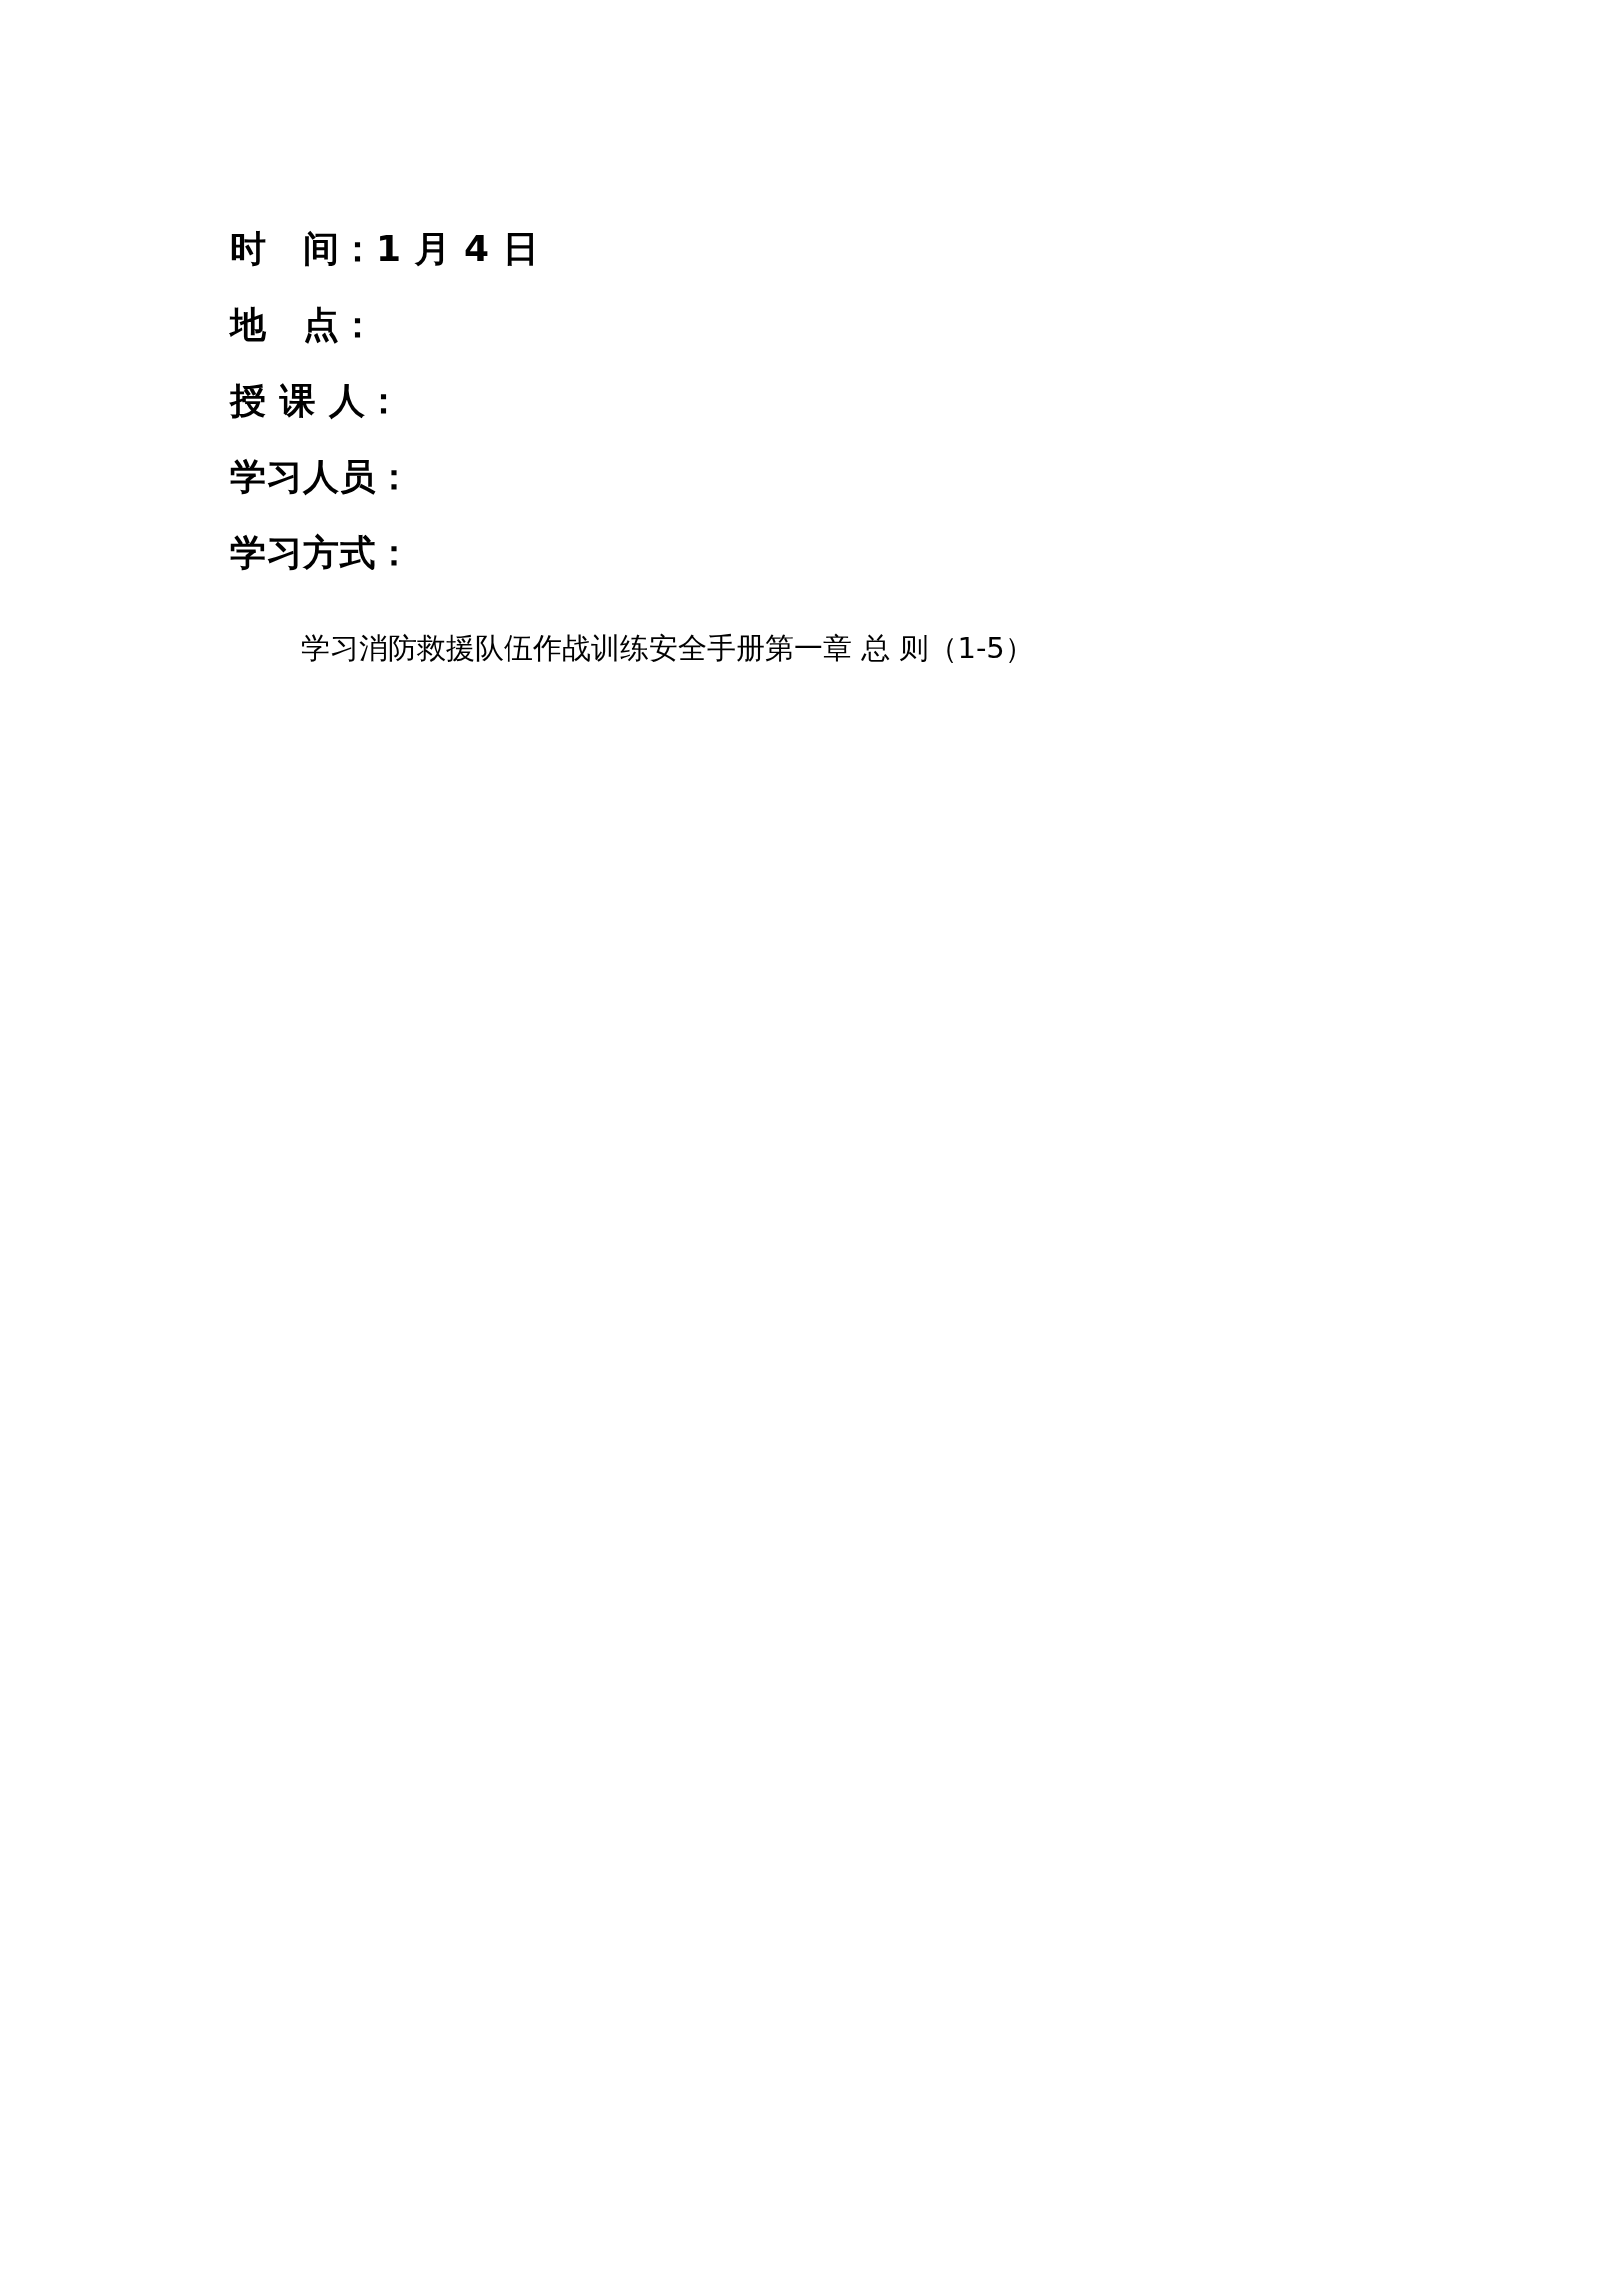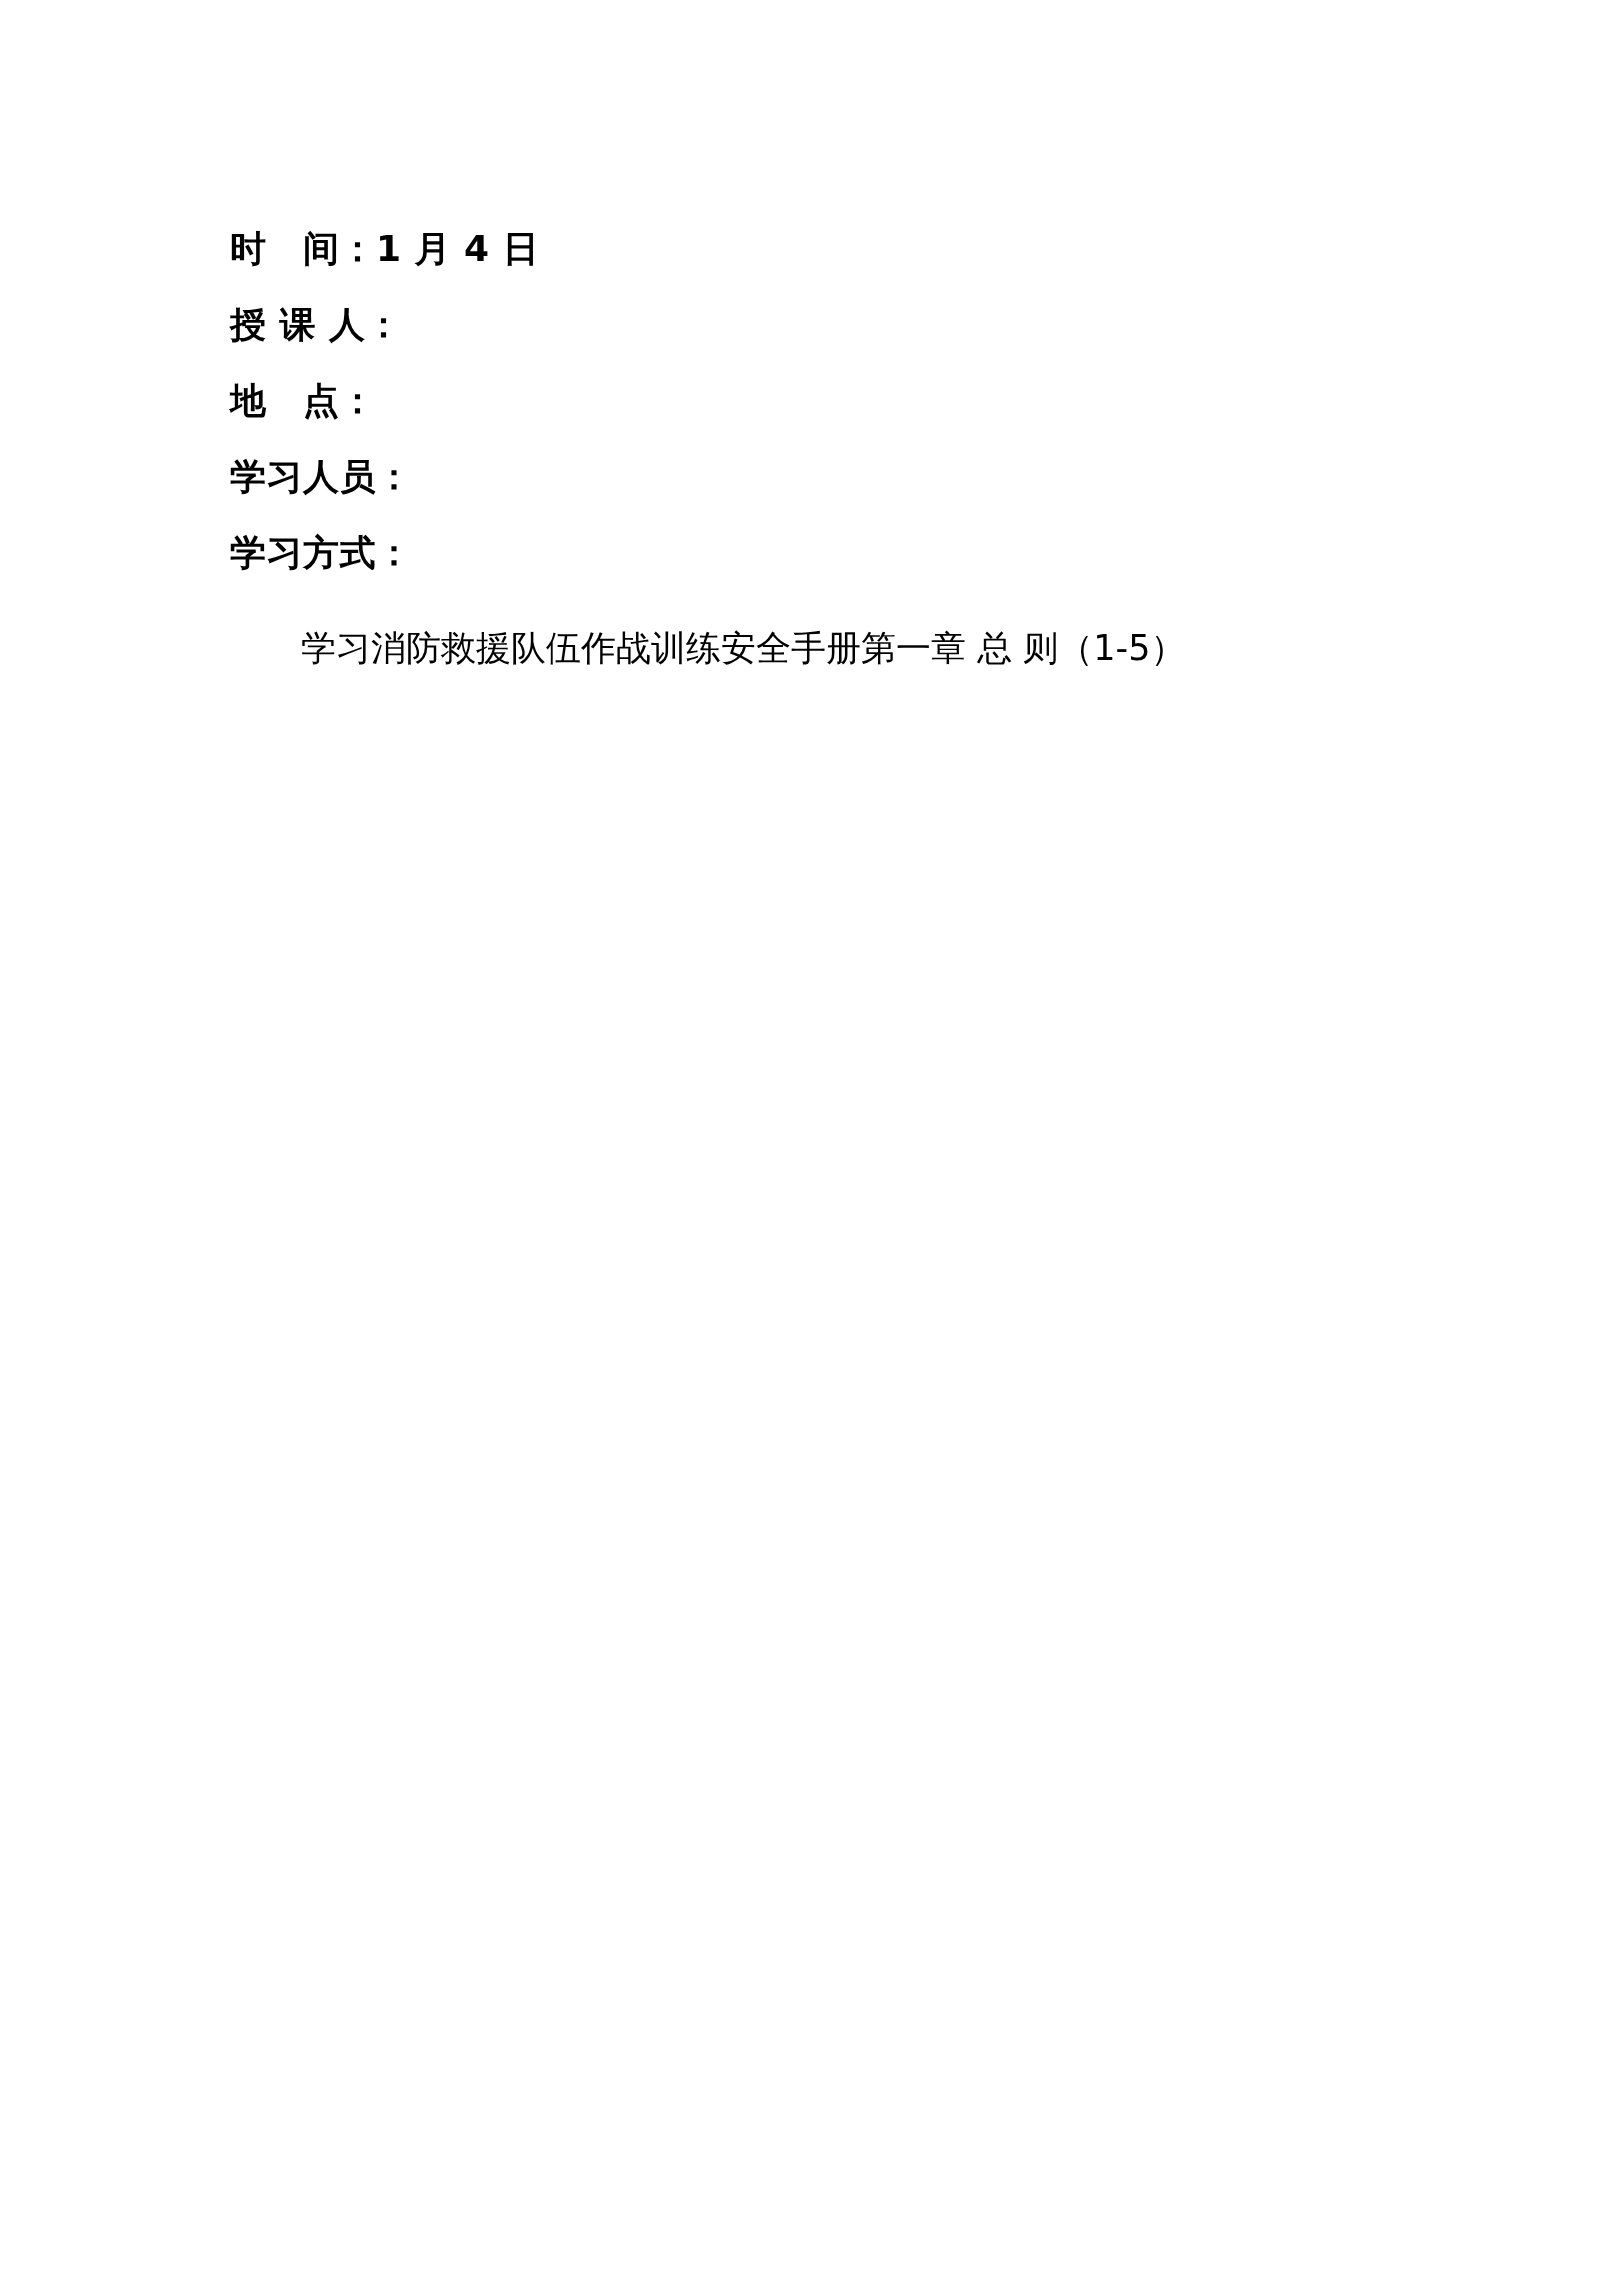--- a/index.html
+++ b/index.html
@@ -30,41 +30,41 @@
     white-space: pre;
   }
   .field-label {
     font-weight: bold;
   }
   .field-value {
     font-weight: bold;
   }
   .body-block {
     margin-top: 13.7px;
-    font-size: 35px;
+    font-size: 29px;
     font-weight: normal;
     line-height: 86px;
     text-align: justify;
     text-justify: inter-ideograph;
   }
   .body-block .indent {
     display: inline-block;
     width: 71px;
   }
 </style>
 </head>
 <body>
 
 <div class="page">
 
   <div class="field-line"><span class="field-label">时　间：</span><span class="field-value">1 月 4 日</span></div>
 
+  <div class="field-line"><span class="field-label">地　点：</span><span class="field-value"></span></div>
+
   <div class="field-line"><span class="field-label">授 课 人：</span><span class="field-value"></span></div>
-
-  <div class="field-line"><span class="field-label">地　点：</span><span class="field-value"></span></div>
 
   <div class="field-line"><span class="field-label">学习人员：</span><span class="field-value"></span></div>
 
   <div class="field-line"><span class="field-label">学习方式：</span><span class="field-value"></span></div>
 
 
   <div class="body-block"><span class="indent"></span><span>学习消防救援队伍作战训练安全手册第一章 总 则（1-5）</span></div>
 
 </div>
 

